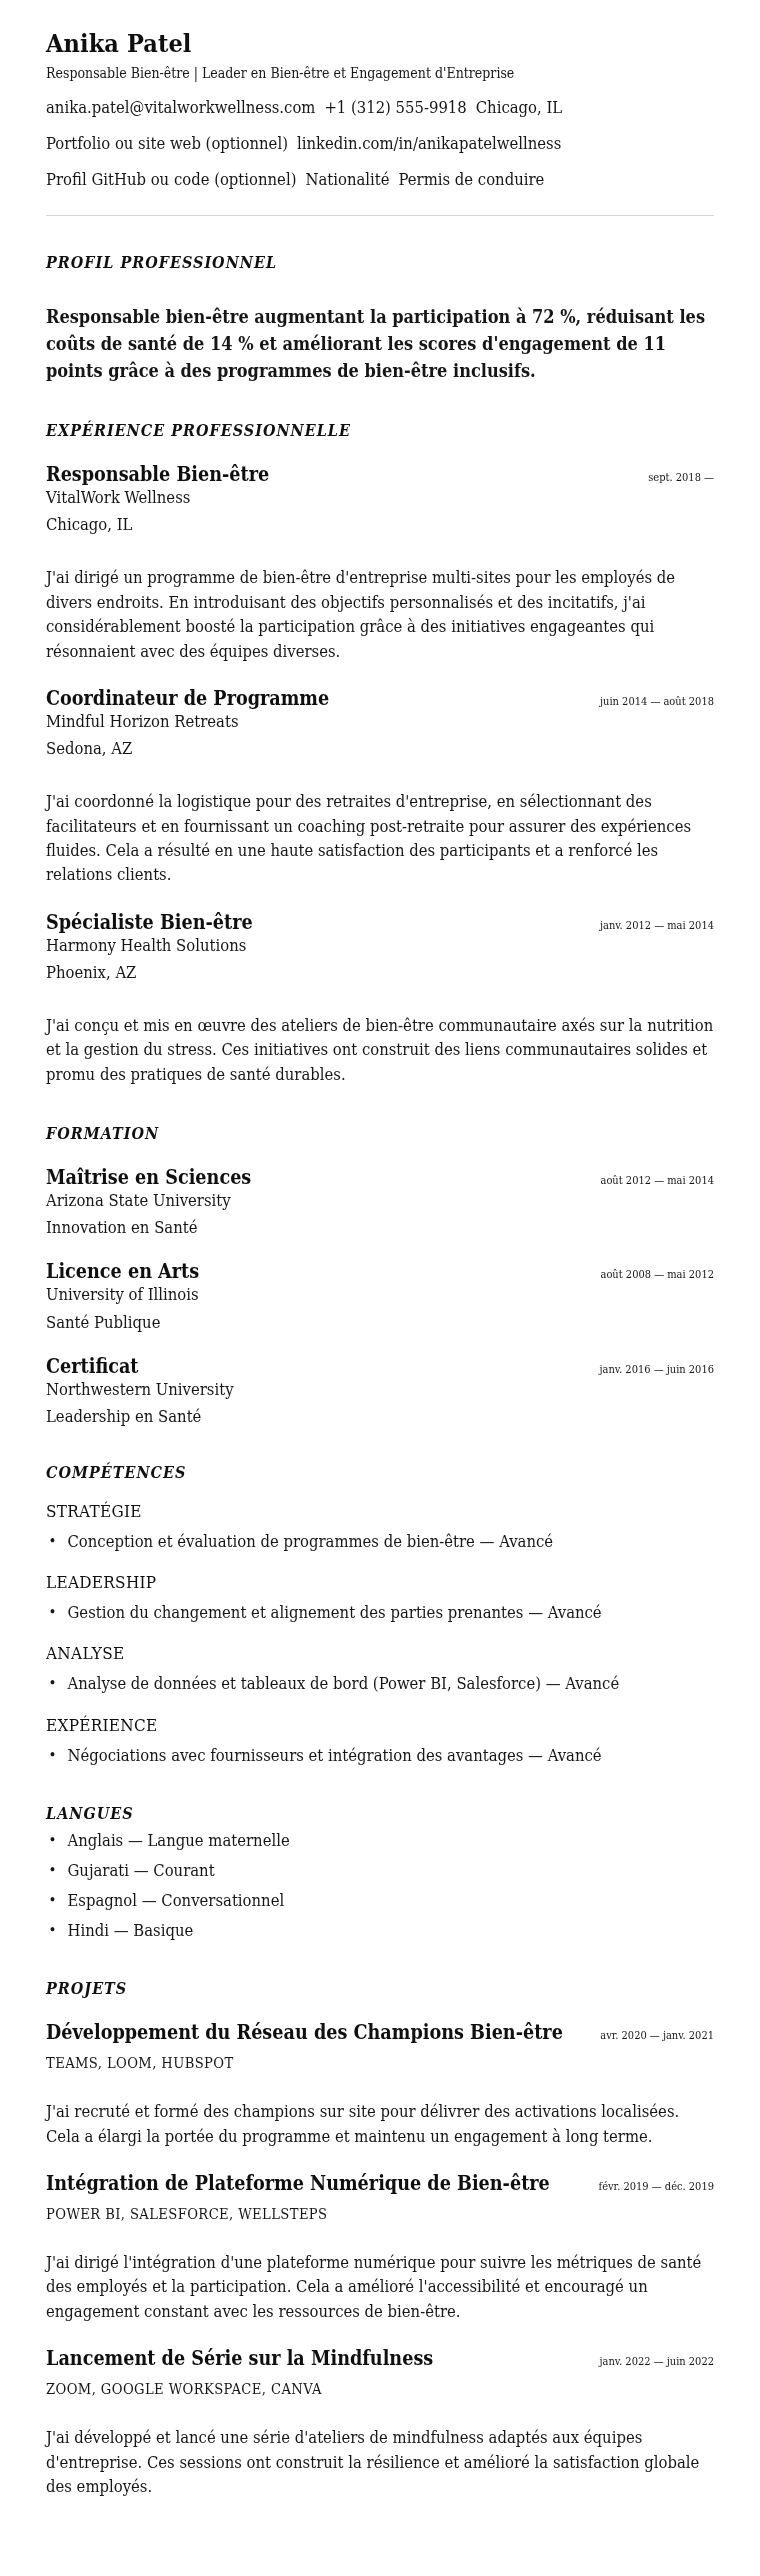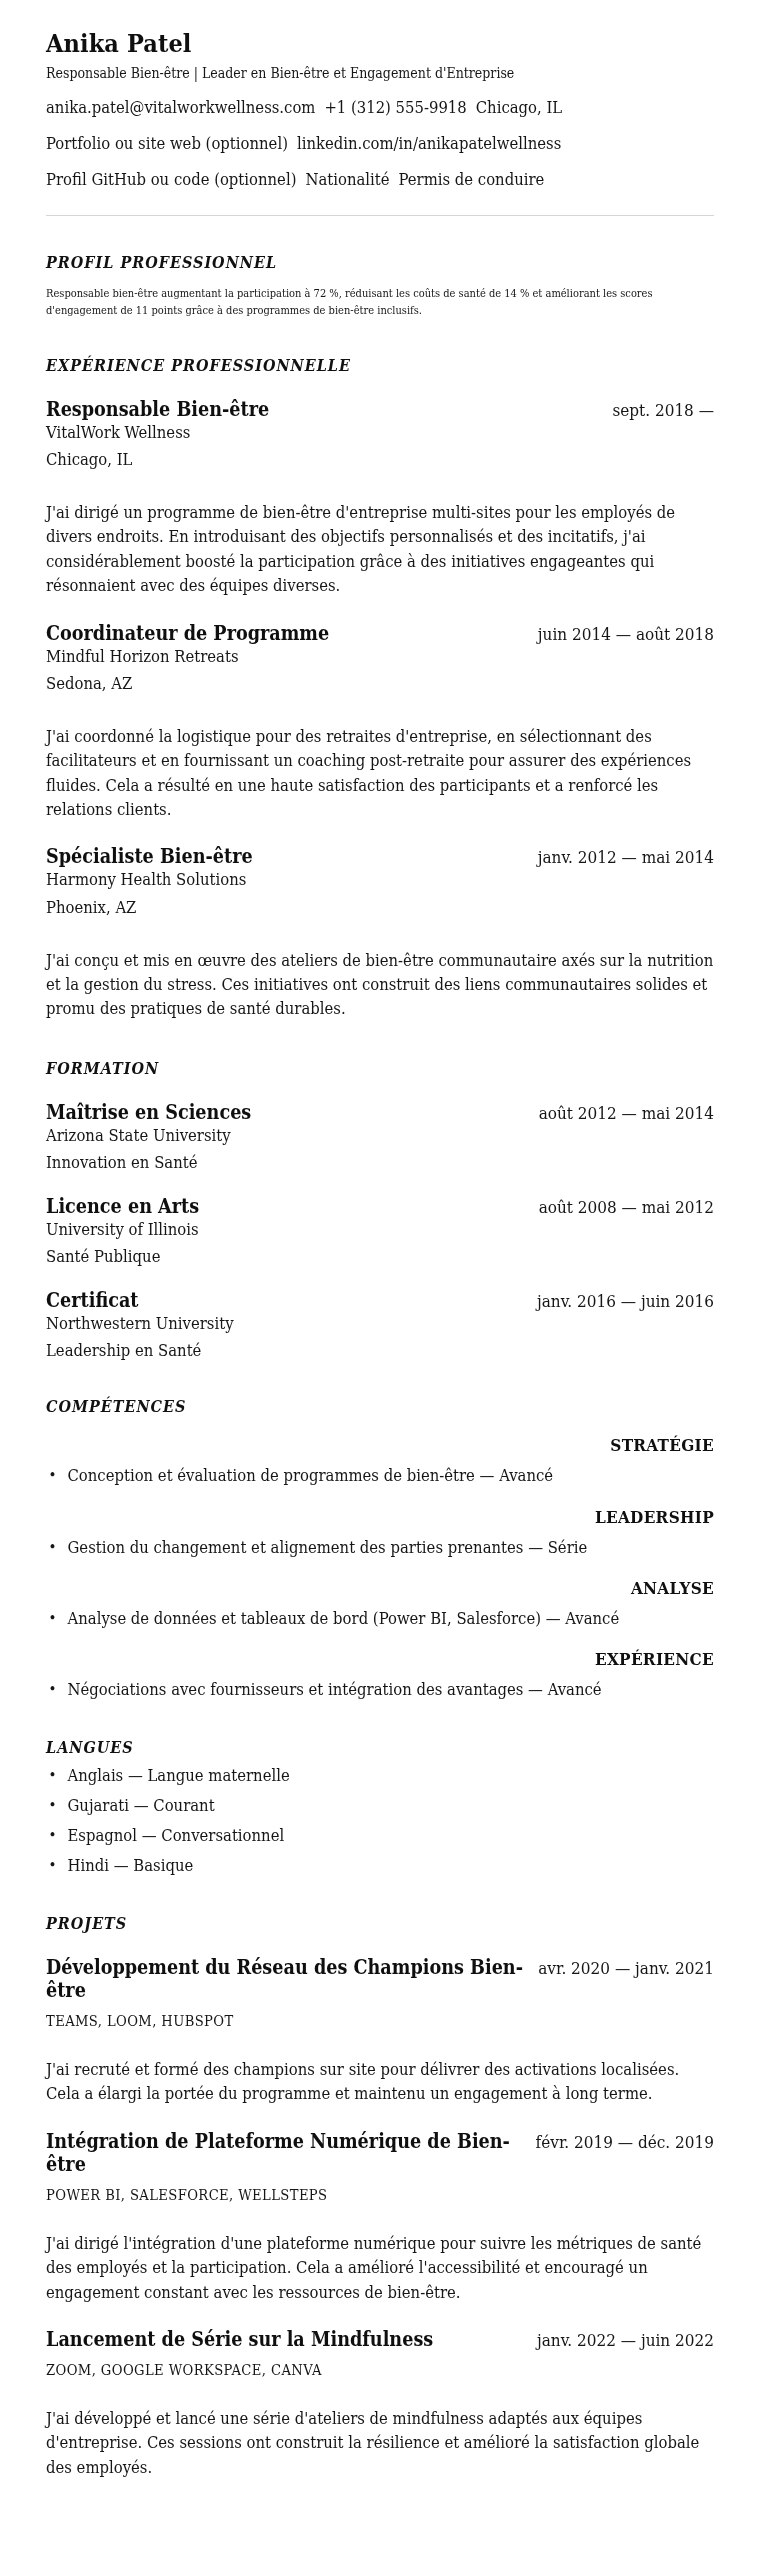--- a/index.html
+++ b/index.html
@@ -30,37 +30,37 @@
 
   
   .section-title {
     font-size: 16px;
     font-weight: 700;
     letter-spacing: 1px;
     margin-top: 37px;
     color: #111111;
     font-style: italic;
   }
-  .summary { font-size: 11px; line-height: 1.48; margin-top: 14px; }
+  .summary { font-size: 18px; line-height: 1.48; margin-top: 32px; font-weight: bold; }
 
   
   .entry { margin-top: 23px; }
   .entry-title-row { display: flex; justify-content: space-between; align-items: baseline; }
   .entry-title { font-size: 19.6px; font-weight: 700; color: #0f0f0f; }
-  .entry-date { font-size: 17px; white-space: nowrap; margin-left: 15px; text-align: right; }
+  .entry-date { font-size: 11px; white-space: nowrap; margin-left: 15px; text-align: right; }
   .entry-company, .entry-location, .entry-field { font-size: 16.5px; }
   .entry-company { margin-top: 2px; }
   .entry-location, .entry-field { margin-top: 8.2px; }
   .entry-desc { font-size: 16.5px; line-height: 1.48; margin-top: 32px; }
   .project .tools { font-size: 14.6px; letter-spacing: 0.4px; margin-top: 10px; }
   .project .entry-desc { margin-top: 29px; }
 
   
   .skill-group { margin-top: 19px; }
-  .skill-category { font-size: 17px; font-weight: 700; letter-spacing: 0.3px; color: #0f0f0f; text-align: right; }
+  .skill-category { font-size: 17px; font-weight: 400; letter-spacing: 0.3px; color: #0f0f0f; }
 
   
   ul.bullet-list { list-style: none; }
   ul.bullet-list li {
     position: relative;
     font-size: 16.5px;
     line-height: 1.35;
     padding-left: 21.5px;
     margin-top: 10px;
   }
@@ -173,21 +173,21 @@
 
     <div class="skill-group">
       <div class="skill-category">STRATÉGIE</div>
       <ul class="bullet-list">
         <li>Conception et évaluation de programmes de bien-être — Avancé</li>
       </ul>
     </div>
     <div class="skill-group">
       <div class="skill-category">LEADERSHIP</div>
       <ul class="bullet-list">
-        <li>Gestion du changement et alignement des parties prenantes — Série</li>
+        <li>Gestion du changement et alignement des parties prenantes — Avancé</li>
       </ul>
     </div>
     <div class="skill-group">
       <div class="skill-category">ANALYSE</div>
       <ul class="bullet-list">
         <li>Analyse de données et tableaux de bord (Power BI, Salesforce) — Avancé</li>
       </ul>
     </div>
     <div class="skill-group">
       <div class="skill-category">EXPÉRIENCE</div>

